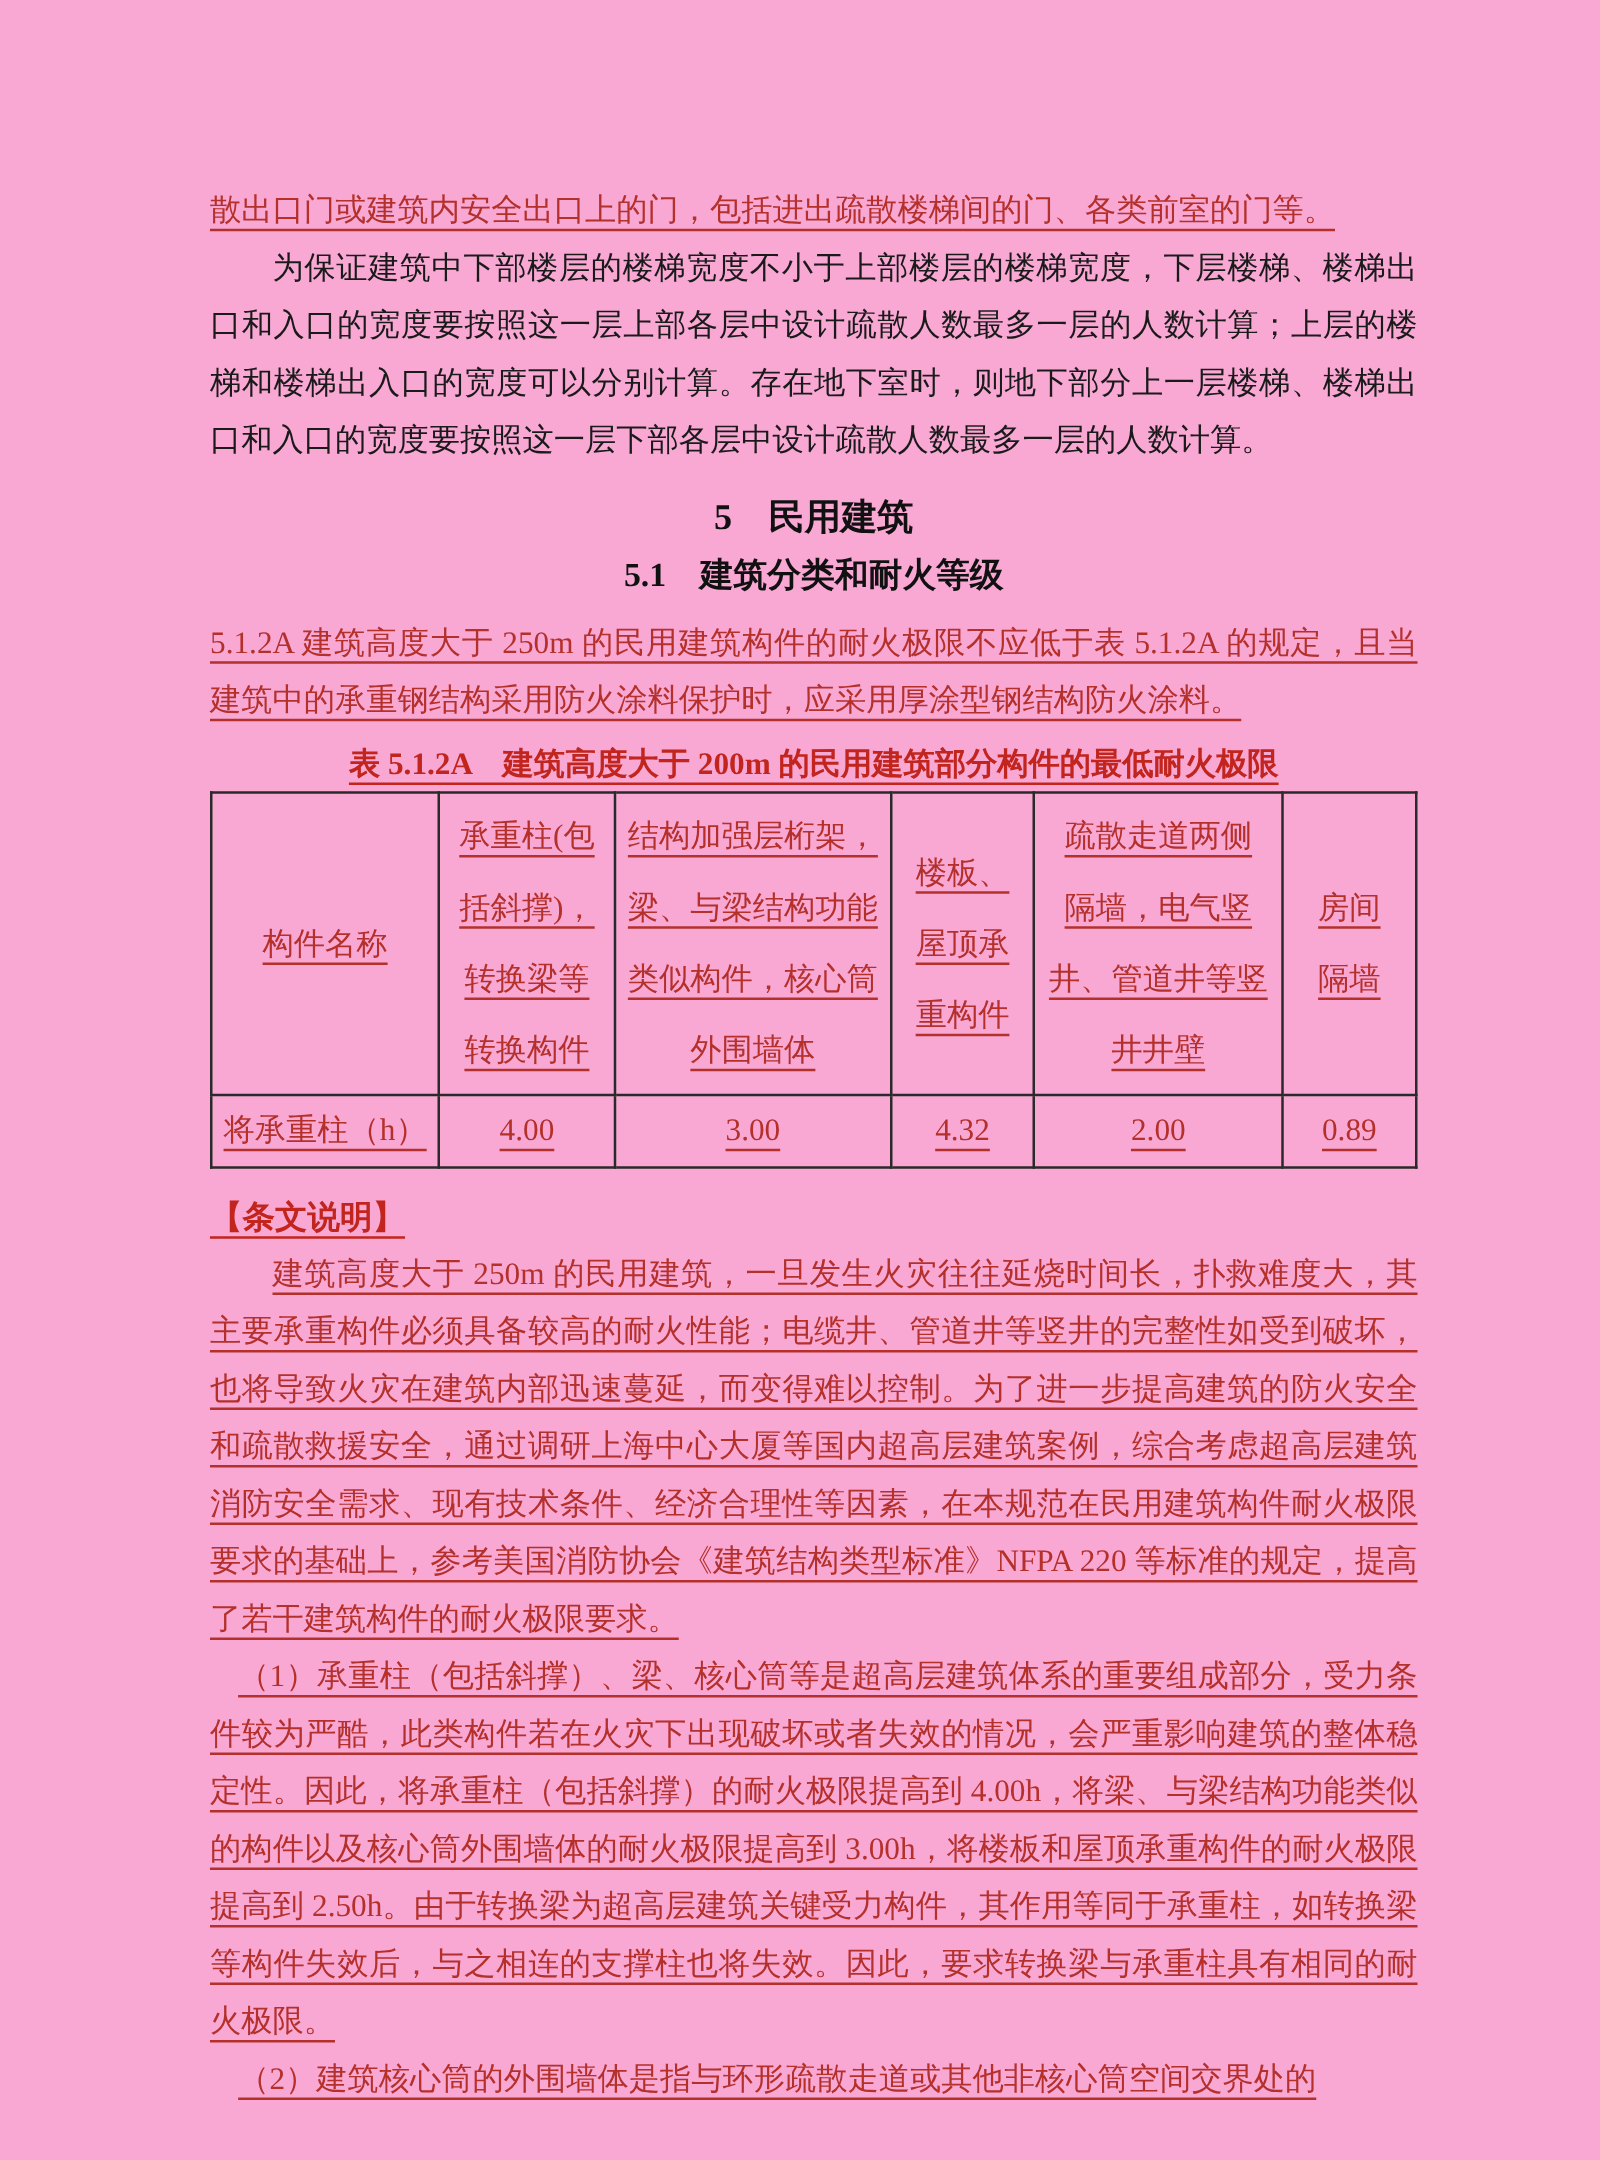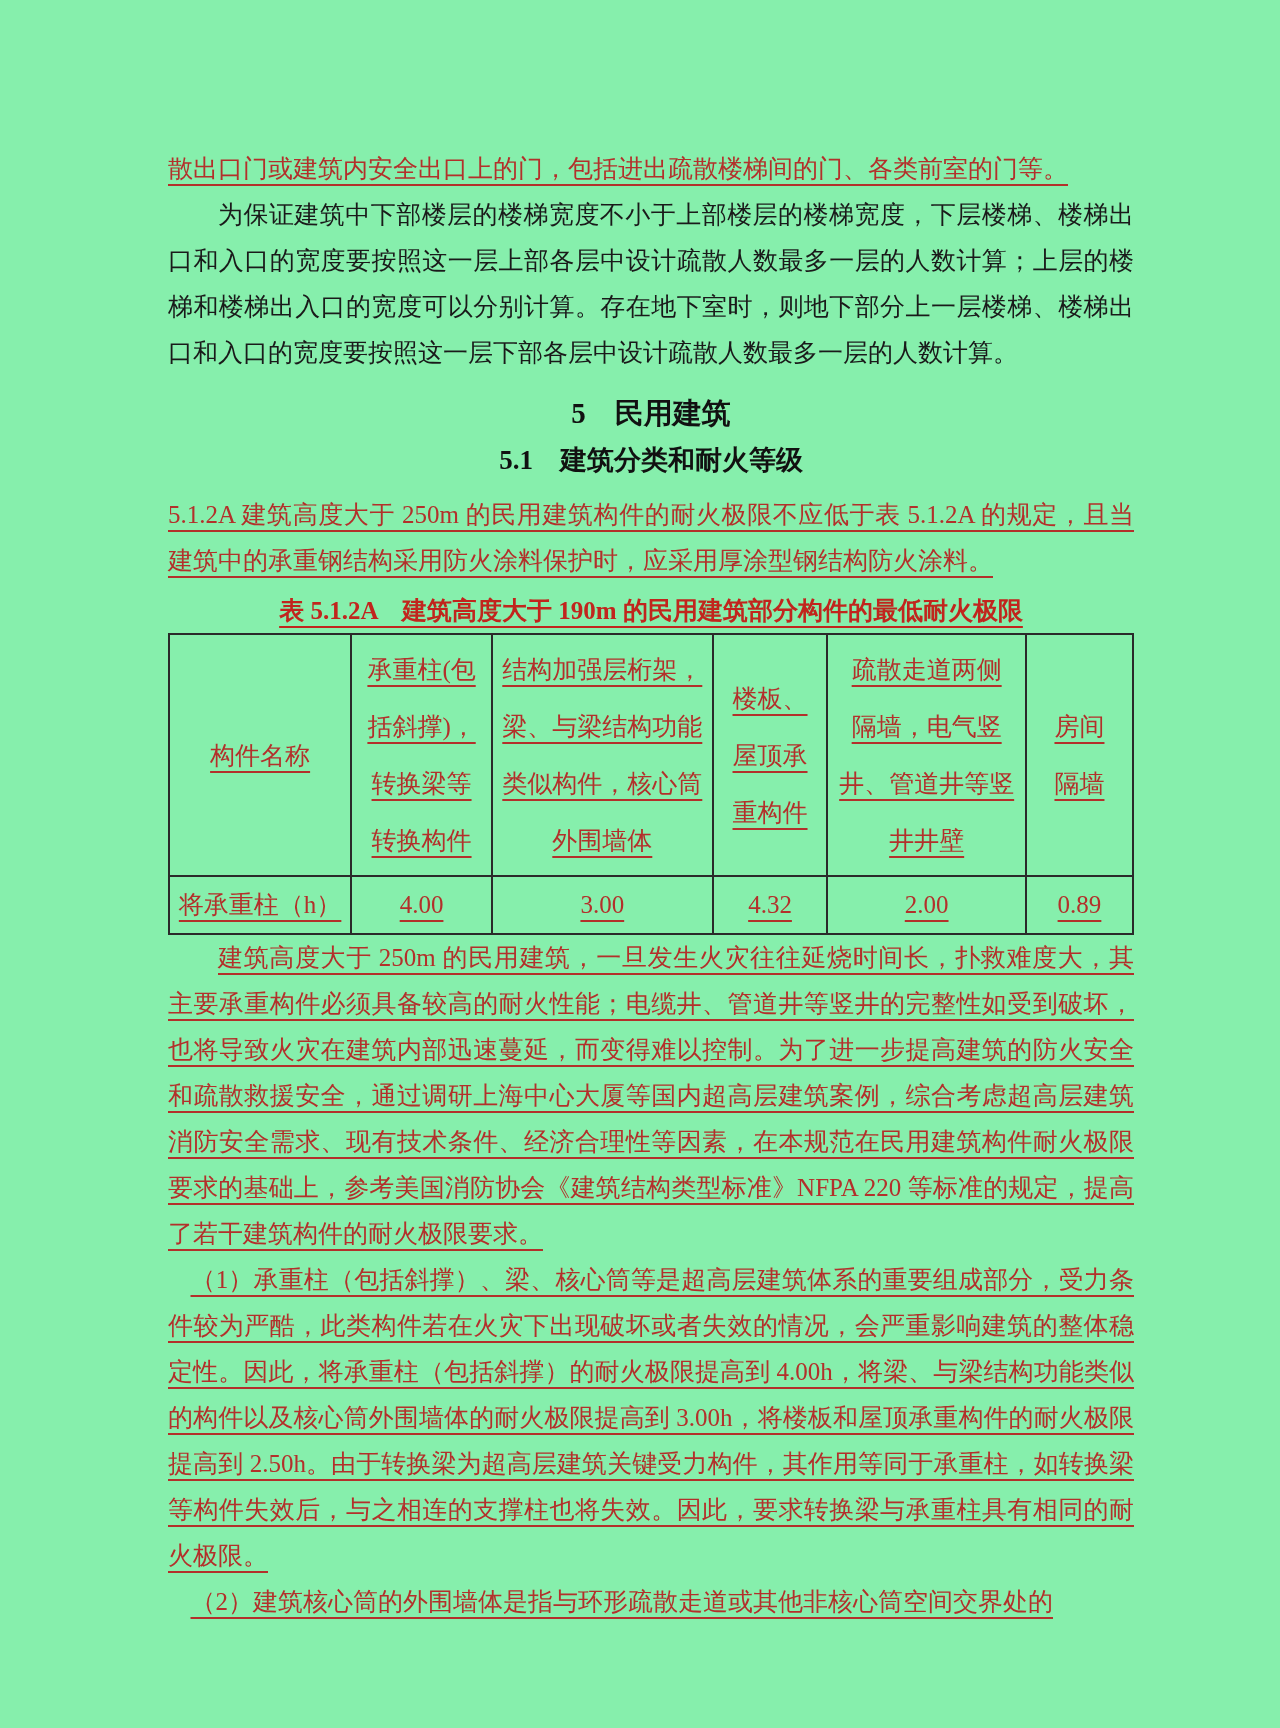--- a/index.html
+++ b/index.html
@@ -1,21 +1,21 @@
 <!DOCTYPE html>
 <html lang="zh"><head>
 <meta charset="utf-8">
 <style>
   html,body{margin:0;padding:0;background:#ffffff;}
   .page{
     position:relative;
     width:1280px;height:1728px;
     box-sizing:border-box;
     padding:146px 146px 0 168px;
-    background:#86efac;
+    background:#f9a8d4;
     overflow:hidden;
     font-family:"Liberation Serif","DejaVu Serif",serif;
     color:#1a1a1a;
   }
   p{margin:0;}
   .body-text{
     font-size:25px;
     line-height:46px;
     text-align:justify;
   }
@@ -94,21 +94,21 @@
   <p class="body-text red u">散出口门或建筑内安全出口上的门，包括进出疏散楼梯间的门、各类前室的门等。</p>
 
   <p class="body-text indent2">为保证建筑中下部楼层的楼梯宽度不小于上部楼层的楼梯宽度，下层楼梯、楼梯出口和入口的宽度要按照这一层上部各层中设计疏散人数最多一层的人数计算；上层的楼梯和楼梯出入口的宽度可以分别计算。存在地下室时，则地下部分上一层楼梯、楼梯出口和入口的宽度要按照这一层下部各层中设计疏散人数最多一层的人数计算。</p>
 
   <h1 class="chapter">5　民用建筑</h1>
 
   <h2 class="section">5.1　建筑分类和耐火等级</h2>
 
   <p class="body-text red u">5.1.2A 建筑高度大于 250m 的民用建筑构件的耐火极限不应低于表 5.1.2A 的规定，且当建筑中的承重钢结构采用防火涂料保护时，应采用厚涂型钢结构防火涂料。</p>
 
-  <div class="table-caption u">表 5.1.2A　建筑高度大于 190m 的民用建筑部分构件的最低耐火极限</div>
+  <div class="table-caption u">表 5.1.2A　建筑高度大于 200m 的民用建筑部分构件的最低耐火极限</div>
 
   <table class="fire">
     <colgroup>
       <col style="width:18.9%">
       <col style="width:14.6%">
       <col style="width:22.9%">
       <col style="width:11.9%">
       <col style="width:20.6%">
       <col style="width:11.1%">
     </colgroup>
@@ -137,20 +137,23 @@
         <td><span class="cell-u">将承重柱（h）</span></td>
         <td><span class="cell-u">4.00</span></td>
         <td><span class="cell-u">3.00</span></td>
         <td><span class="cell-u">4.32</span></td>
         <td><span class="cell-u">2.00</span></td>
         <td><span class="cell-u">0.89</span></td>
       </tr>
     </tbody>
   </table>
 
+  <div>
+    <span class="commentary-label bold u">【条文说明】</span>
+  </div>
 
   <p class="body-text red u indent2">建筑高度大于 250m 的民用建筑，一旦发生火灾往往延烧时间长，扑救难度大，其主要承重构件必须具备较高的耐火性能；电缆井、管道井等竖井的完整性如受到破坏，也将导致火灾在建筑内部迅速蔓延，而变得难以控制。为了进一步提高建筑的防火安全和疏散救援安全，通过调研上海中心大厦等国内超高层建筑案例，综合考虑超高层建筑消防安全需求、现有技术条件、经济合理性等因素，在本规范在民用建筑构件耐火极限要求的基础上，参考美国消防协会《建筑结构类型标准》NFPA 220 等标准的规定，提高了若干建筑构件的耐火极限要求。</p>
 
   <p class="body-text red u indent1">（1）承重柱（包括斜撑）、梁、核心筒等是超高层建筑体系的重要组成部分，受力条件较为严酷，此类构件若在火灾下出现破坏或者失效的情况，会严重影响建筑的整体稳定性。因此，将承重柱（包括斜撑）的耐火极限提高到 4.00h，将梁、与梁结构功能类似的构件以及核心筒外围墙体的耐火极限提高到 3.00h，将楼板和屋顶承重构件的耐火极限提高到 2.50h。由于转换梁为超高层建筑关键受力构件，其作用等同于承重柱，如转换梁等构件失效后，与之相连的支撑柱也将失效。因此，要求转换梁与承重柱具有相同的耐火极限。</p>
 
   <p class="body-text red u indent1">（2）建筑核心筒的外围墙体是指与环形疏散走道或其他非核心筒空间交界处的</p>
 
 </div>
 
 </body></html>

